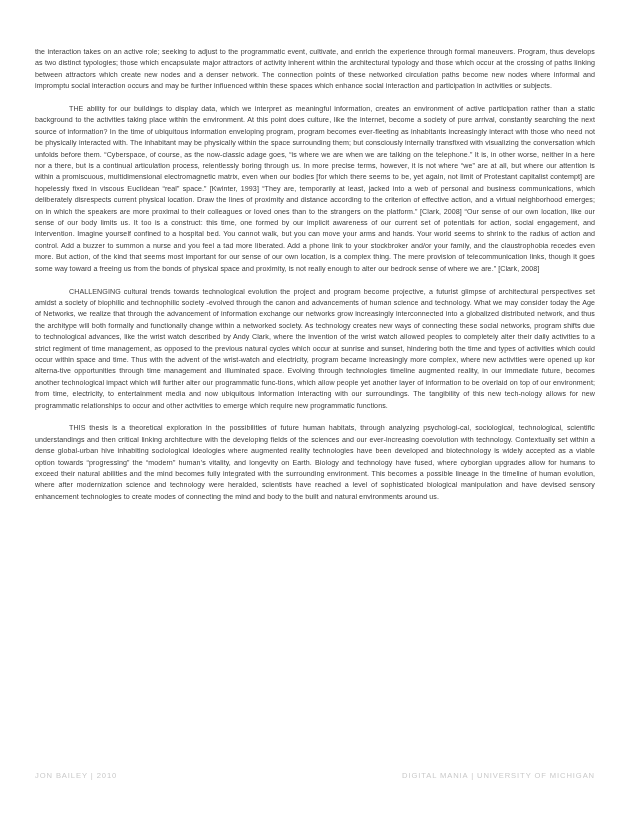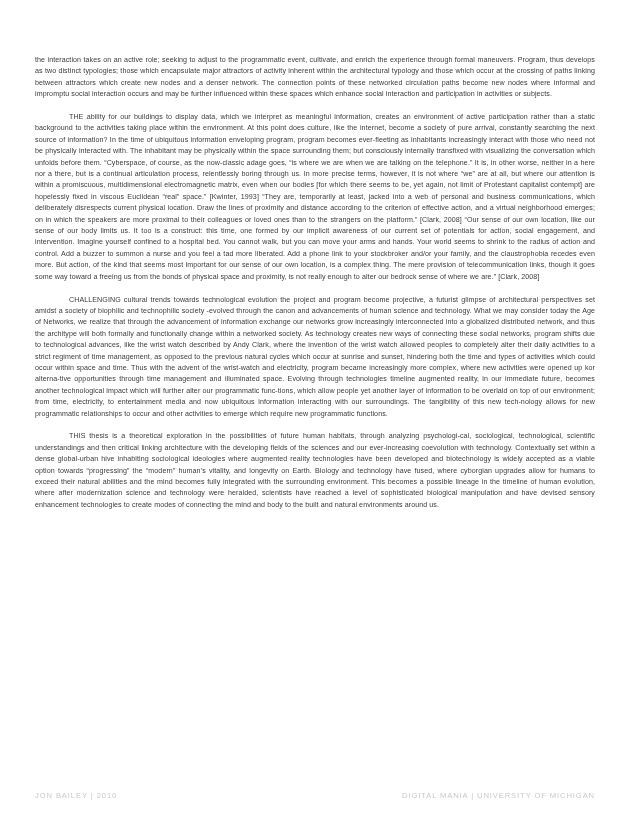--- a/index.html
+++ b/index.html
@@ -15,40 +15,40 @@
   }
   .page {
     position: relative;
     width: 630px;
     height: 815px;
     box-sizing: border-box;
   }
   .body-text {
     position: absolute;
     left: 35px;
-    top: 55px;
+    top: 47px;
     width: 560px;
     font-size: 7.1px;
     line-height: 11.4px;
     color: #3a3a3a;
     text-align: justify;
     letter-spacing: 0.08px;
   }
   .para {
     margin: 0 0 11.4px 0;
     text-indent: 34px;
   }
   .para.first {
     text-indent: 0;
   }
   .footer {
     position: absolute;
     left: 35px;
     right: 35px;
-    bottom: 14px;
+    bottom: 34px;
     height: 12px;
     display: flex;
     justify-content: space-between;
     align-items: center;
   }
   .footer-left, .footer-right {
     font-size: 7.6px;
     letter-spacing: 0.9px;
     color: #c9c9c9;
   }

